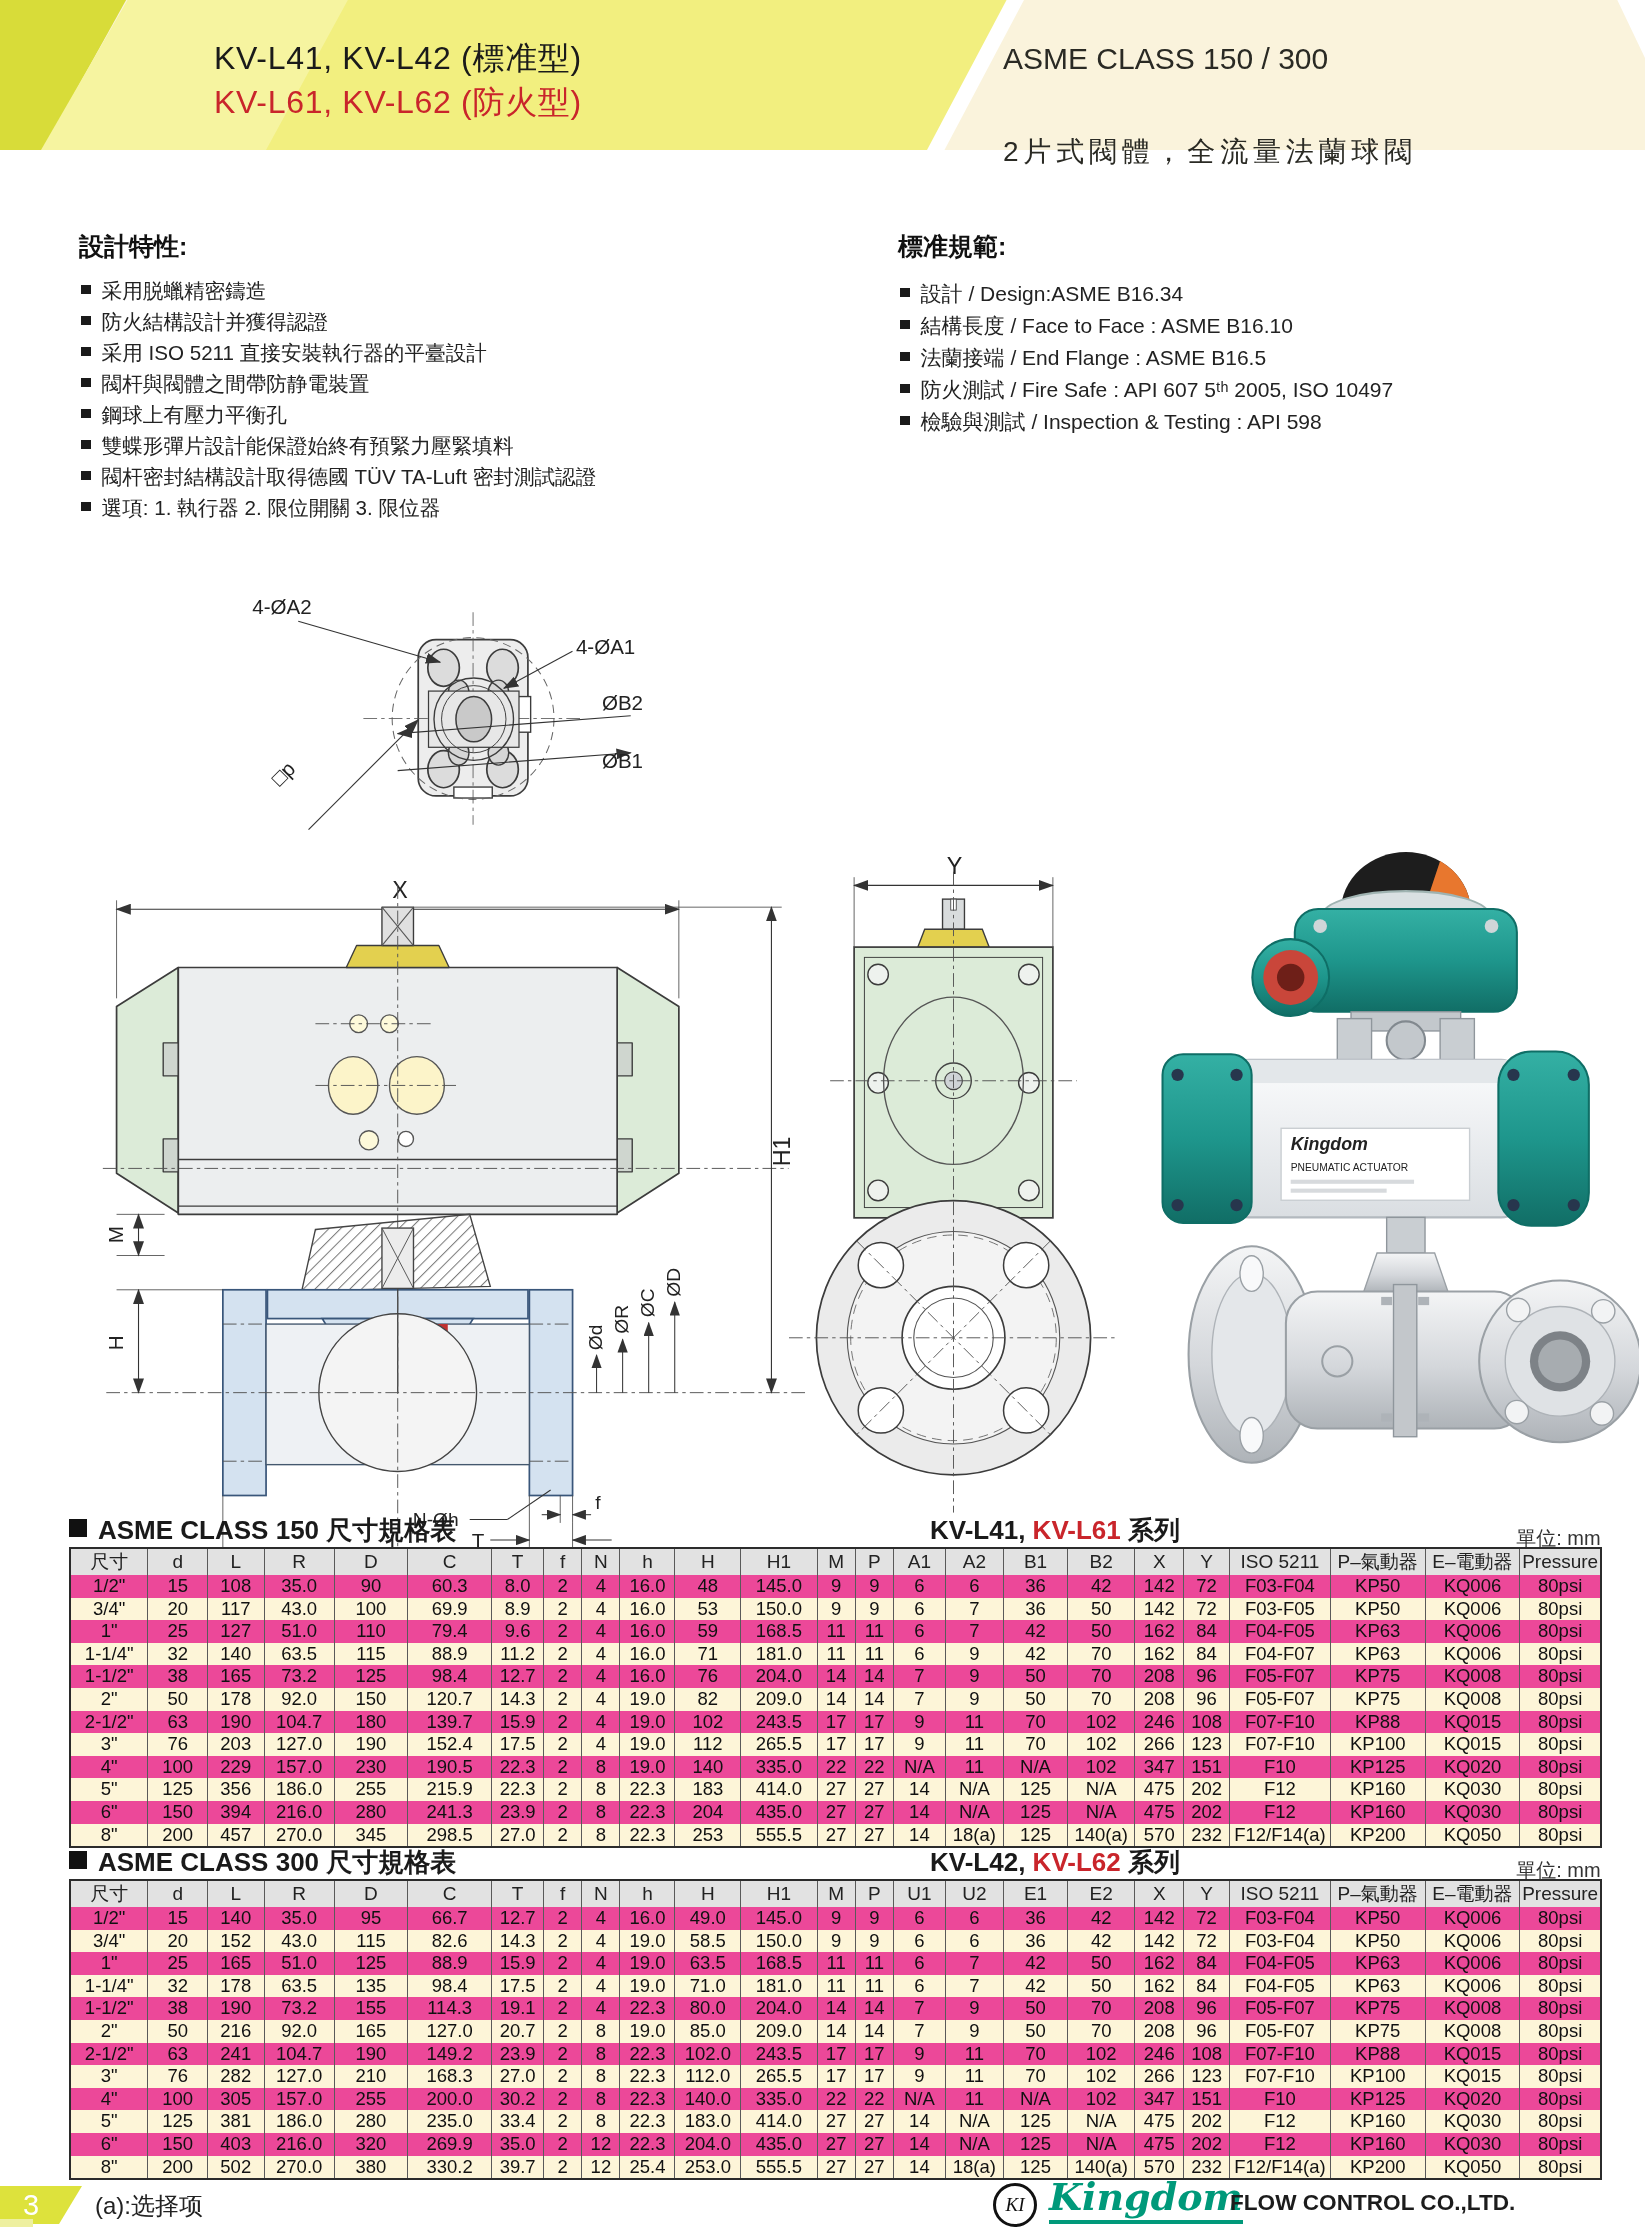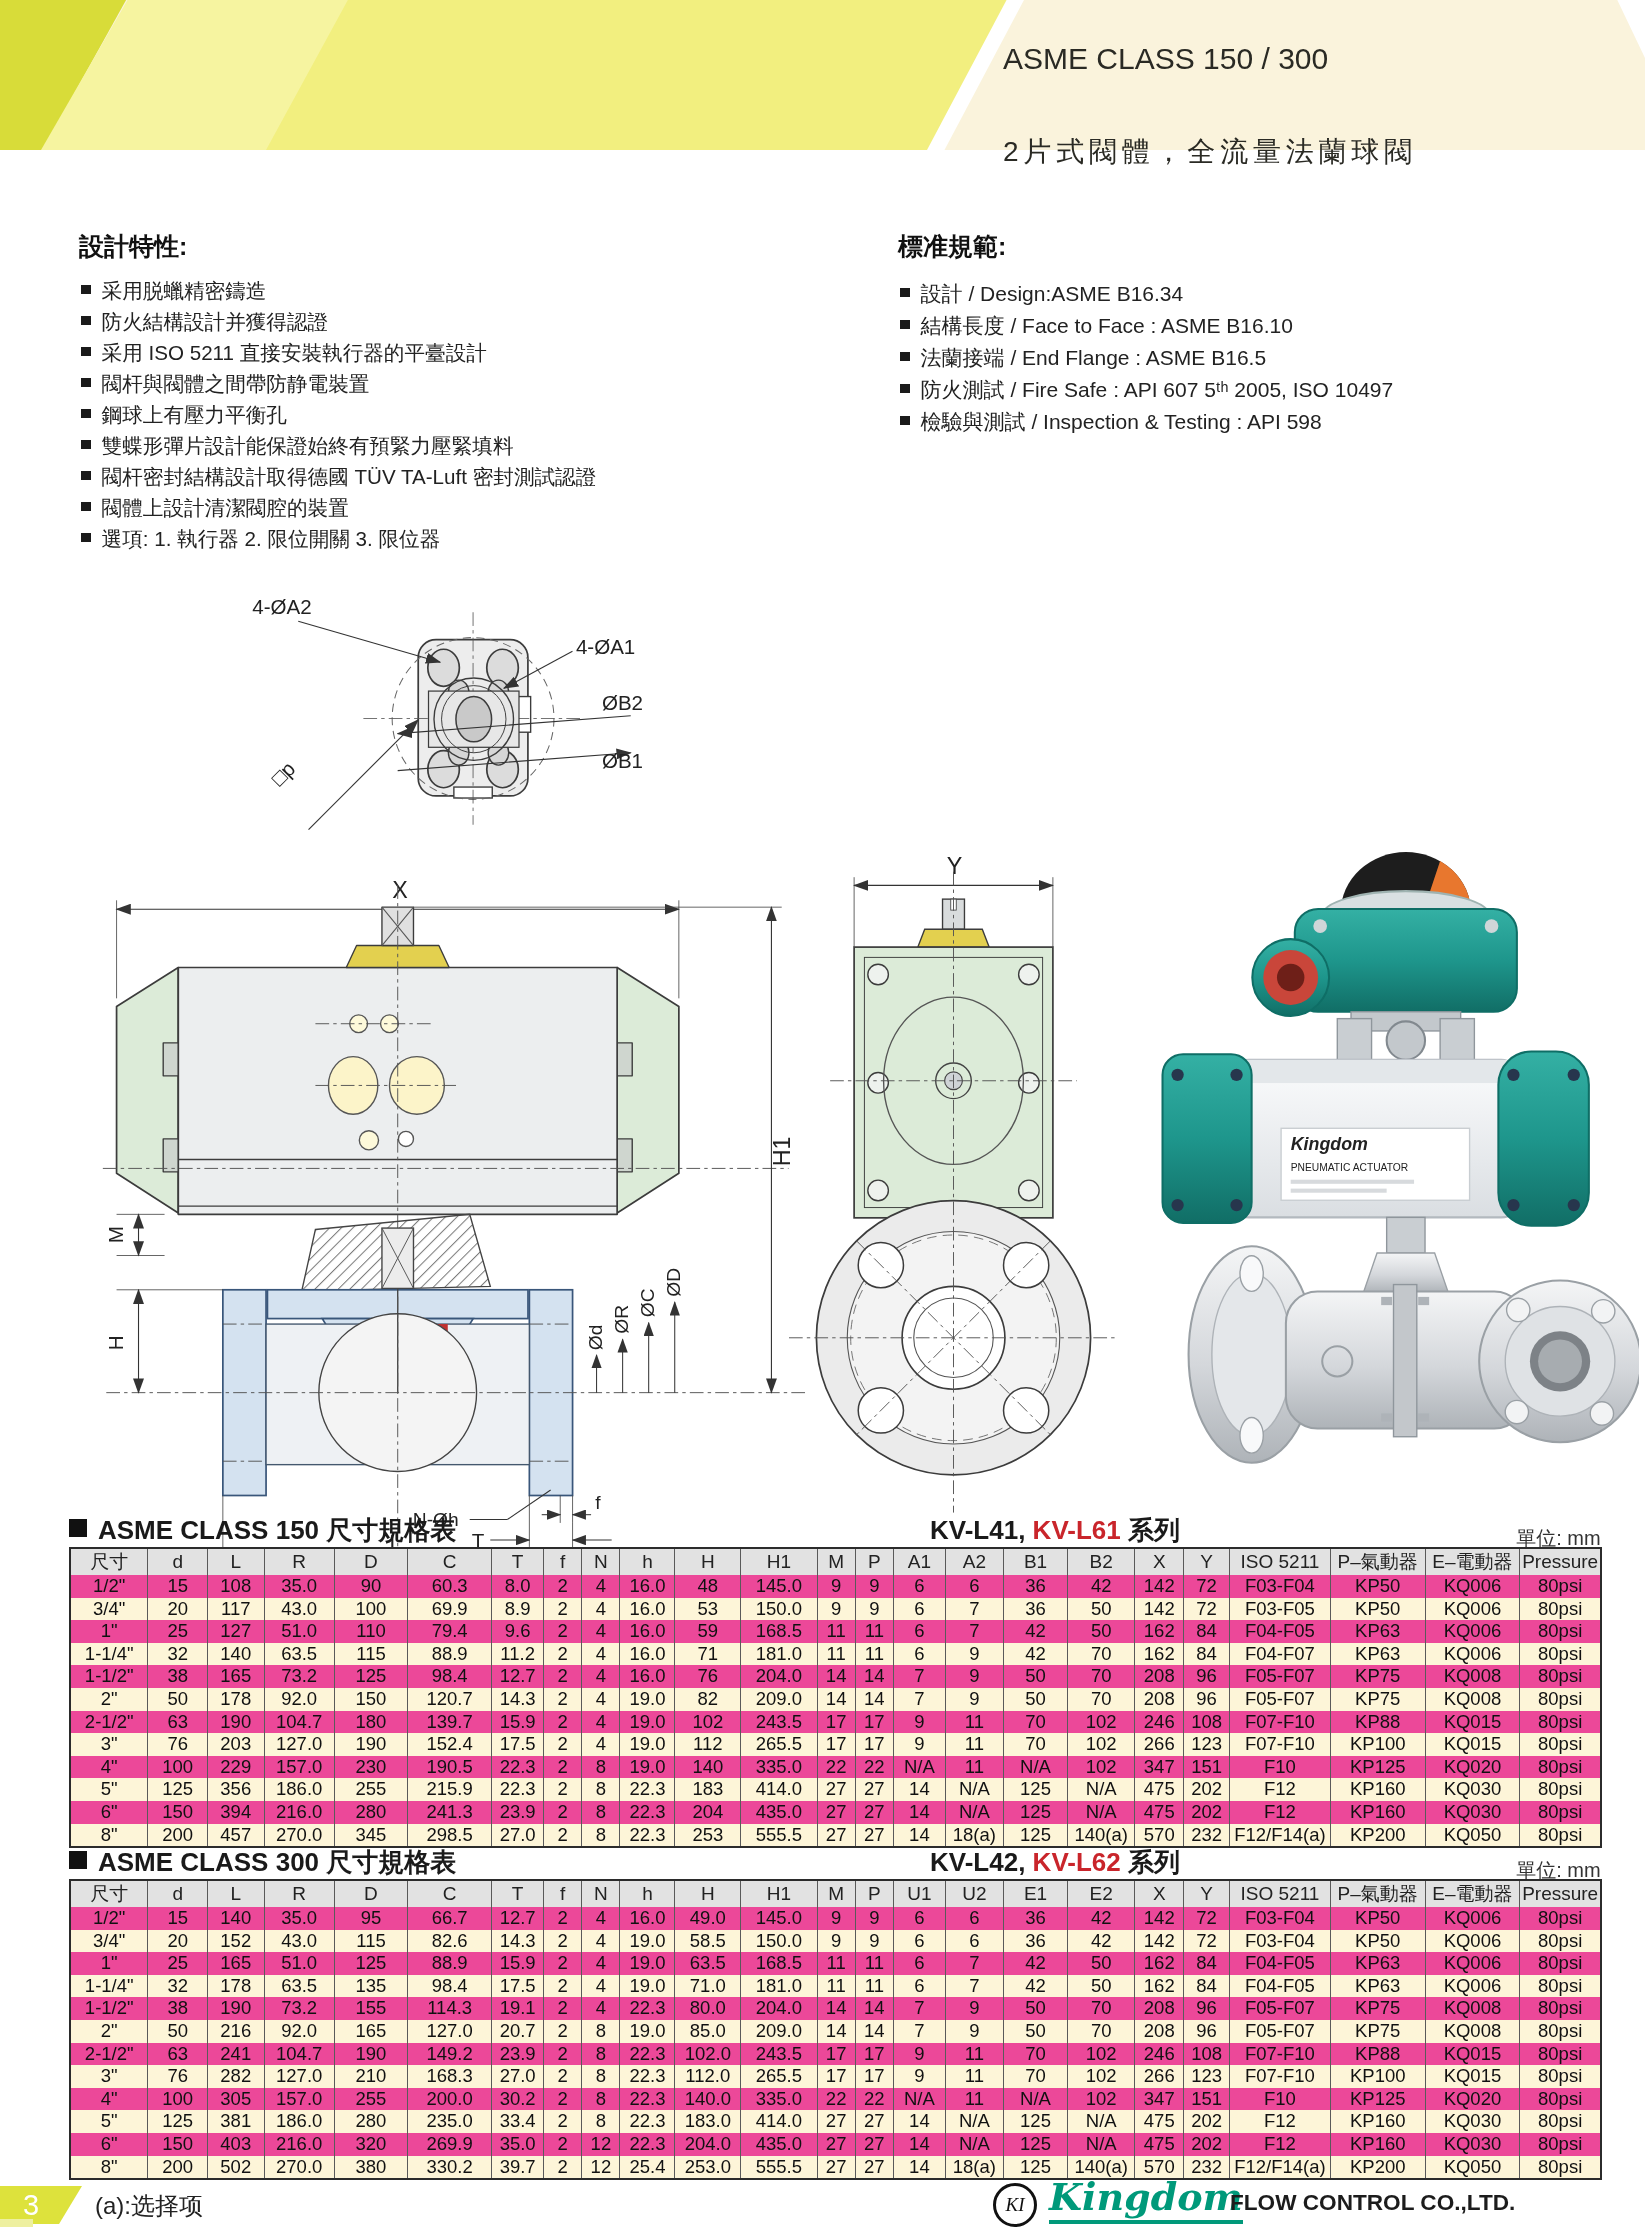--- a/index.html
+++ b/index.html
@@ -59,20 +59,24 @@
 <body>
 
 <div class="page">
 
   <div class="band">
     <div class="shape stripe-dark"></div>
     <div class="shape stripe-mid"></div>
     <div class="shape stripe-main"></div>
     <div class="shape stripe-gap"></div>
     <div class="shape corner-white"></div>
+    <div class="hdr-title">
+      <div class="l1">KV-L41, KV-L42  (標准型)</div>
+      <div class="l2">KV-L61, KV-L62  (防火型)</div>
+    </div>
     <div class="hdr-right">
       <div class="l1">ASME CLASS 150 / 300</div>
       <div class="l2">2片式閥體，全流量法蘭球閥</div>
     </div>
   </div>
 
   <div class="sec-head" style="left:79px;top:230px;">設計特性:</div>
   <div class="list feat" style="left:81px;top:277px;">
       <div class="li-row">
         <span class="bullet-sq"></span>
@@ -94,24 +98,20 @@
         <span class="bullet-sq"></span>
         <span class="li-text">鋼球上有壓力平衡孔</span>
       </div>
       <div class="li-row">
         <span class="bullet-sq"></span>
         <span class="li-text">雙蝶形彈片設計能保證始終有預緊力壓緊填料</span>
       </div>
       <div class="li-row">
         <span class="bullet-sq"></span>
         <span class="li-text">閥杆密封結構設計取得德國 TÜV TA-Luft 密封測試認證</span>
-      </div>
-      <div class="li-row">
-        <span class="bullet-sq"></span>
-        <span class="li-text">閥體上設計清潔閥腔的裝置</span>
       </div>
       <div class="li-row">
         <span class="bullet-sq"></span>
         <span class="li-text">選項: 1. 執行器 2. 限位開關 3. 限位器</span>
       </div>
     </div>
 
   <div class="sec-head" style="left:898px;top:230px;">標准規範:</div>
   <div class="list std" style="left:900px;top:280px;">
       <div class="li-row">

